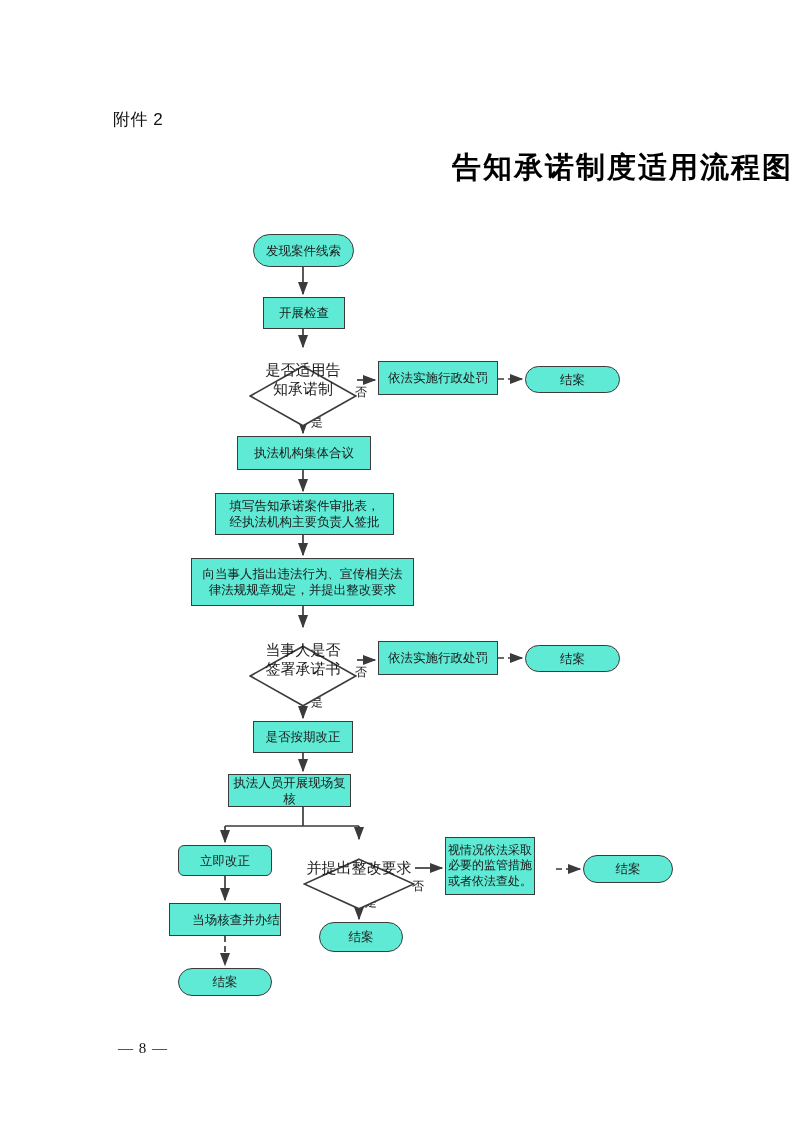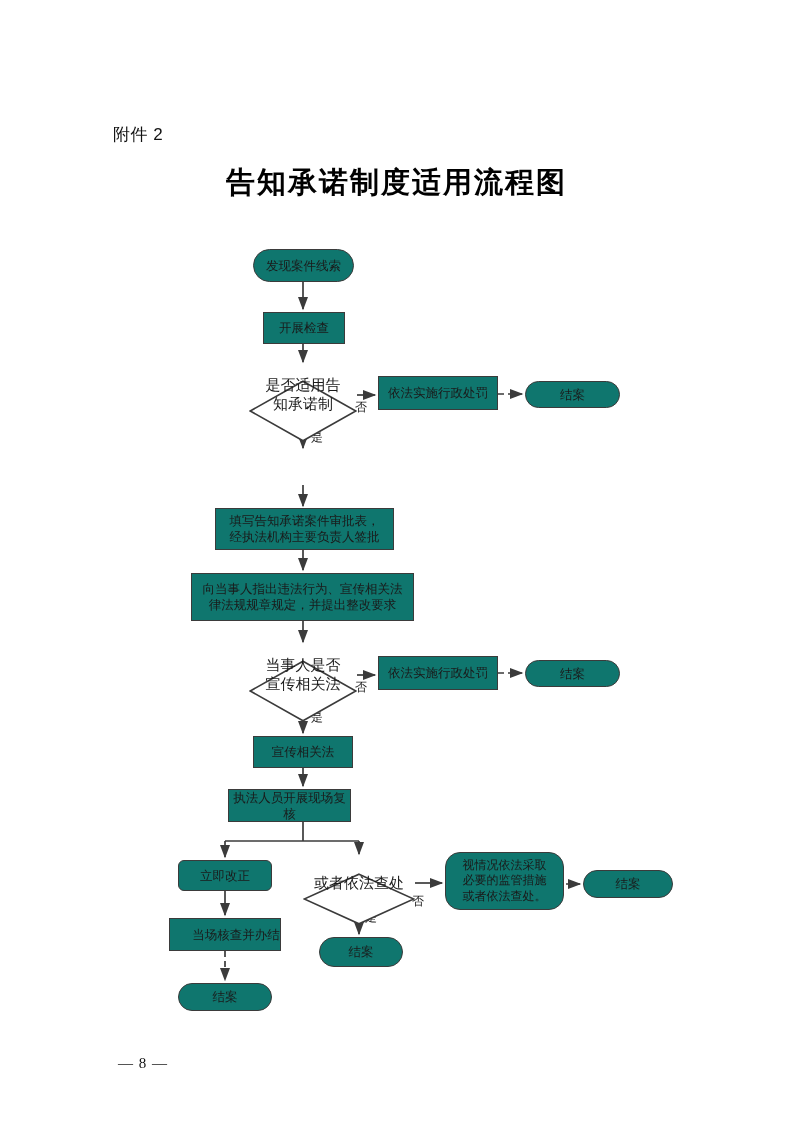--- a/index.html
+++ b/index.html
@@ -1,45 +1,45 @@
 <!DOCTYPE html>
 <html><head>
 <meta charset="utf-8">
 <style>
   html,body{margin:0;padding:0;}
   body{
     width:793px;height:1122px;background:#ffffff;
     font-family:"Liberation Sans","DejaVu Sans",sans-serif;
     color:#111;position:relative;overflow:hidden;
   }
-  #page{position:absolute;inset:0;margin-top:15px;}
+  #page{position:absolute;inset:0;}
 
   .attach-label{
     position:absolute;left:113px;top:108px;
     font-size:17px;letter-spacing:.5px;color:#111;
     font-family:"Liberation Sans","DejaVu Sans",sans-serif;
   }
   .doc-title{
     position:absolute;left:0;right:0;top:148px;
-    text-align:center;font-size:29px;font-weight:bold;
+    text-align:right;font-size:29px;font-weight:bold;
     letter-spacing:2px;color:#000;
     font-family:"Liberation Serif","DejaVu Serif",serif;
   }
   .page-number{
     position:absolute;left:118px;top:1040px;
     font-size:15px;color:#111;letter-spacing:1px;
     font-family:"Liberation Serif","DejaVu Serif",serif;
   }
 
   #flow{position:absolute;left:0;top:0;width:793px;height:1122px;}
 
   
   .node{
     position:absolute;box-sizing:border-box;
-    background:#0f766e;border:1.6px solid #3b3b3b;
+    background:#5eead4;border:1.6px solid #3b3b3b;
     display:flex;align-items:center;justify-content:center;
     text-align:center;color:#1a1a1a;
     font-size:12.5px;line-height:1.28;
     font-family:"Liberation Sans","DejaVu Sans",sans-serif;
     white-space:pre-line;
   }
   .node.process{border-radius:0;}
   .node.terminator{border-radius:999px;}
   .node.decision{
     border:none;background:transparent;
@@ -131,63 +131,64 @@
       </svg>
     </span>
     <span class="dlabel">是否适用告
 知承诺制</span>
   </div>
 
   <div class="node process" style="left:378px;top:361px;width:120px;height:34px;">依法实施行政处罚</div>
 
   <div class="node terminator" style="left:525px;top:366px;width:95px;height:27px;">结案</div>
 
+  <div class="node process" style="left:237px;top:436px;width:134px;height:34px;">执法机构集体合议</div>
 
   <div class="node process" style="left:191px;top:558px;width:223px;height:48px;">向当事人指出违法行为、宣传相关法
 律法规规章规定，并提出整改要求</div>
 
   <div class="node process" style="left:215px;top:493px;width:179px;height:42px;">填写告知承诺案件审批表，
 经执法机构主要负责人签批</div>
 
   <div class="node decision" style="left:249px;top:629px;width:108px;height:62px;">
     <span class="dshape">
       <svg viewBox="0 0 108 62" preserveAspectRatio="none">
         <polygon points="54,1.2 106.8,31 54,60.8 1.2,31" fill="#ffffff" stroke="#3b3b3b" stroke-width="1.6" vector-effect="non-scaling-stroke"></polygon>
       </svg>
     </span>
     <span class="dlabel">当事人是否
-宣传相关法</span>
+签署承诺书</span>
   </div>
 
   <div class="node process" style="left:378px;top:641px;width:120px;height:34px;">依法实施行政处罚</div>
 
   <div class="node terminator" style="left:525px;top:645px;width:95px;height:27px;">结案</div>
 
-  <div class="node process" style="left:253px;top:721px;width:100px;height:32px;">宣传相关法</div>
+  <div class="node process" style="left:253px;top:721px;width:100px;height:32px;">是否按期改正</div>
 
   <div class="node process" style="left:228px;top:774px;width:123px;height:33px;">执法人员开展现场复核</div>
 
   <div class="node process" style="left:178px;top:845px;width:94px;height:31px;border-radius:6px;">立即改正</div>
 
   <div class="node process" style="left:169px;top:903px;width:112px;height:33px;padding-left:22px;">当场核查并办结</div>
 
   <div class="node terminator" style="left:178px;top:968px;width:94px;height:28px;">结案</div>
 
   <div class="node decision" style="left:303px;top:842px;width:112px;height:52px;">
     <span class="dshape">
       <svg viewBox="0 0 112 52" preserveAspectRatio="none">
         <polygon points="56,1.2 110.8,26 56,50.8 1.2,26" fill="#ffffff" stroke="#3b3b3b" stroke-width="1.6" vector-effect="non-scaling-stroke"></polygon>
       </svg>
     </span>
-    <span class="dlabel">或者依法查处</span>
+    <span class="dlabel">并提出整改要求</span>
   </div>
 
   <div class="node terminator" style="left:319px;top:922px;width:84px;height:30px;">结案</div>
 
-  <div class="node process" style="left:445px;top:837px;width:119px;height:58px;font-size:12px;border-radius:15px;">视情况依法采取
+  <div class="node process" style="left:445px;top:837px;width:90px;height:58px;font-size:12px;">视情况依法采取
 必要的监管措施
 或者依法查处。</div>
 
   <div class="node terminator" style="left:583px;top:855px;width:90px;height:28px;">结案</div>
 
   <div class="edge-label" style="left:355px;top:384px;">否</div>
   <div class="edge-label" style="left:311px;top:414px;">是</div>
   <div class="edge-label" style="left:355px;top:664px;">否</div>
   <div class="edge-label" style="left:311px;top:694px;">是</div>
   <div class="edge-label" style="left:365px;top:894px;">是</div>

